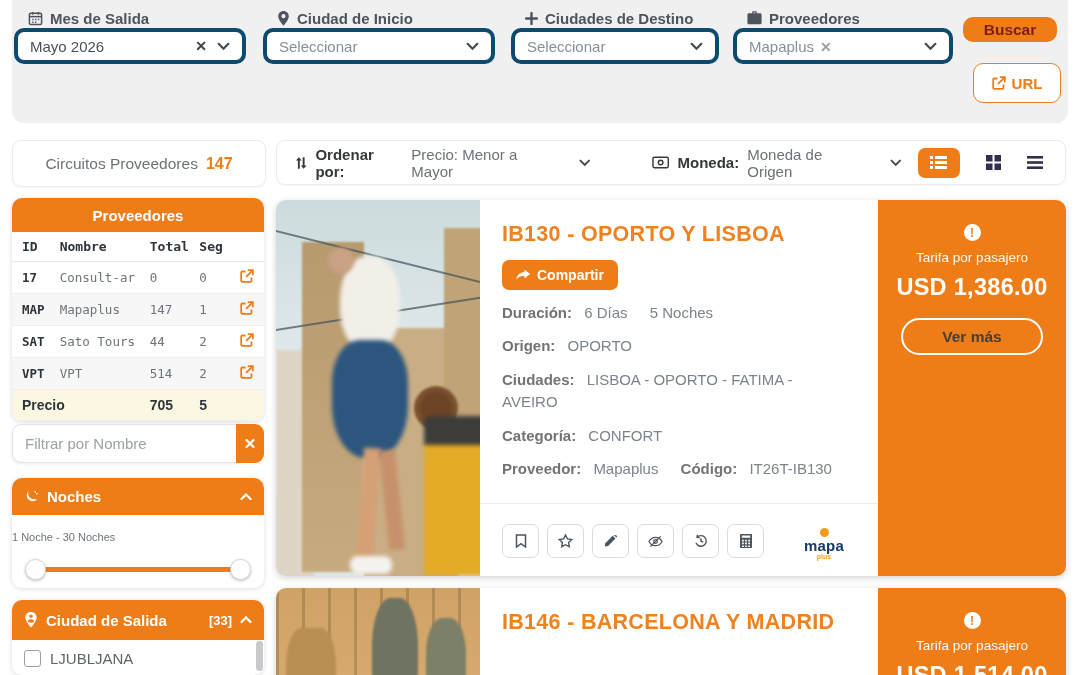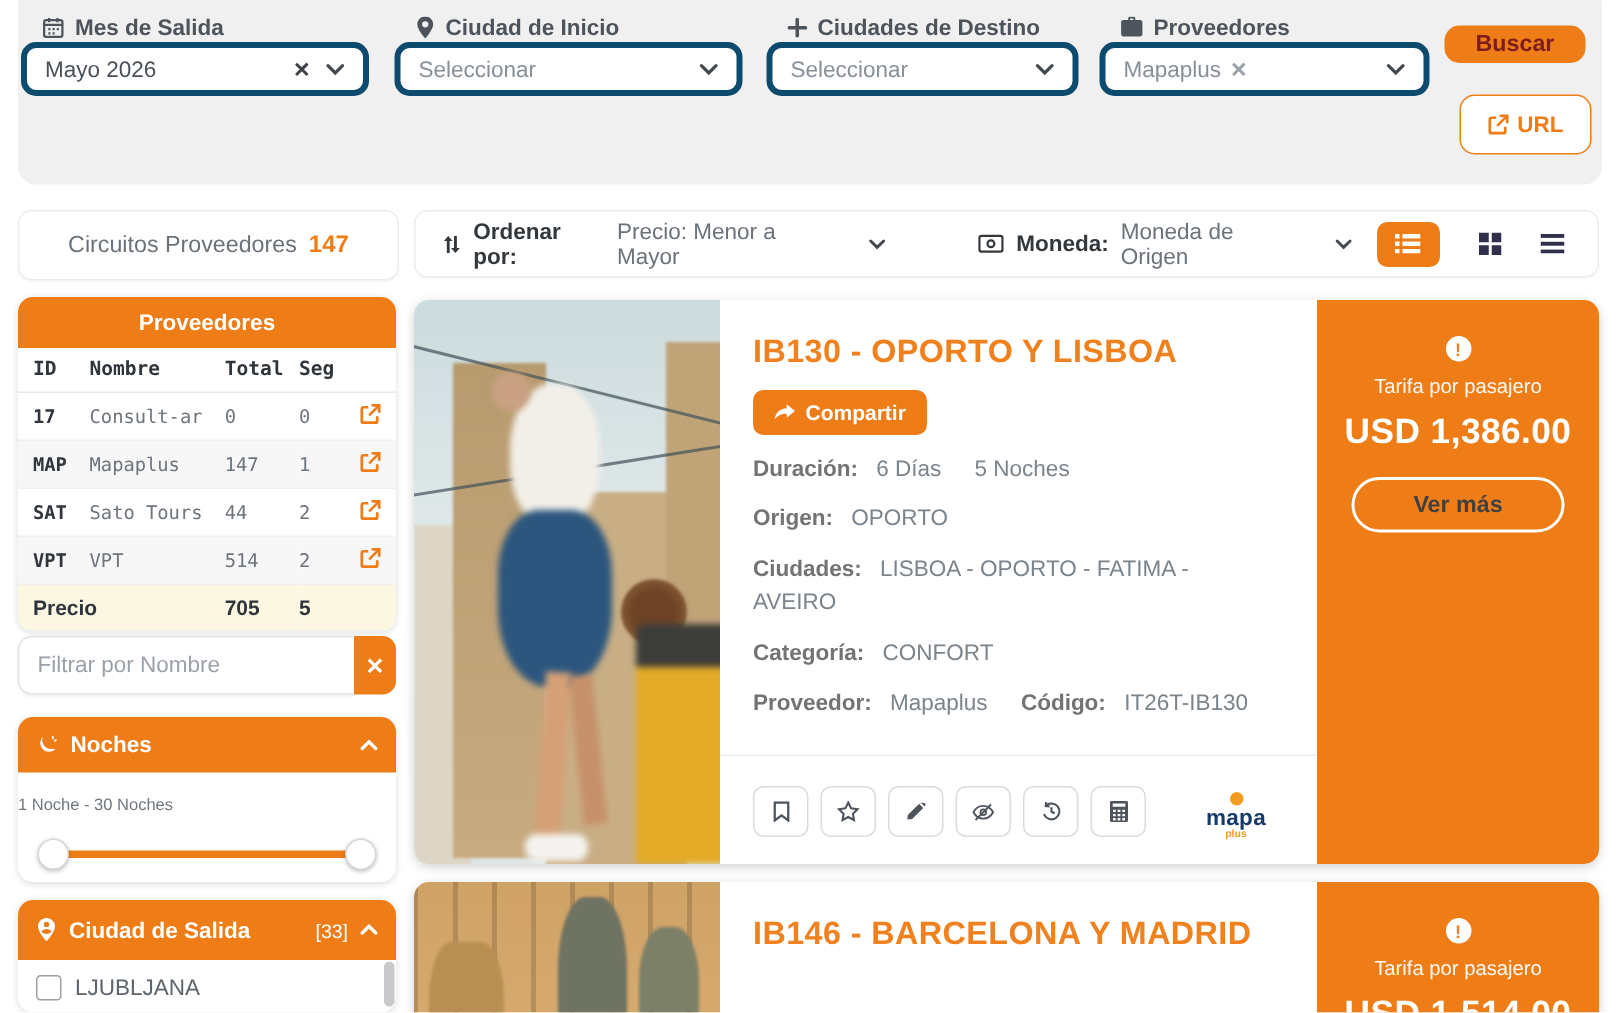--- a/index.html
+++ b/index.html
@@ -331,21 +331,21 @@
     </div>
   </div>
 
   <div class="panel" style="top:600px;height:75px;">
     <div class="phead" style="height:40px;">
       <svg width="14" height="16" viewBox="0 0 12 15" fill="#fff">
           <path d="M6 0C3 0 .7 2.3.7 5.2.7 9 6 14.6 6 14.6S11.3 9 11.3 5.2C11.3 2.3 9 0 6 0zm0 2.3a1.7 1.7 0 1 1 0 3.4 1.7 1.7 0 0 1 0-3.4zM6 10c-1.4 0-2.6-.6-3.2-1.5.6-1 1.9-1.6 3.2-1.6s2.6.6 3.2 1.6C8.6 9.4 7.4 10 6 10z"></path>
         </svg>
       <span>Ciudad de Salida</span>
       <span style="flex:1;"></span>
-      <span style="font-size:13px;font-weight:400;">[33]</span>
+      <span style="font-size:13px;font-weight:700;">[33]</span>
       <svg width="12" height="8" viewBox="0 0 12 8" fill="none" stroke="#fff" stroke-width="2.2" stroke-linecap="round">
           <polyline points="1.5,6 6,1.5 10.5,6"></polyline>
         </svg>
     </div>
     <div class="cityrow">
       <span class="cbox"></span>
       <span>LJUBLJANA</span>
     </div>
     <div class="sscroll"></div>
   </div>

